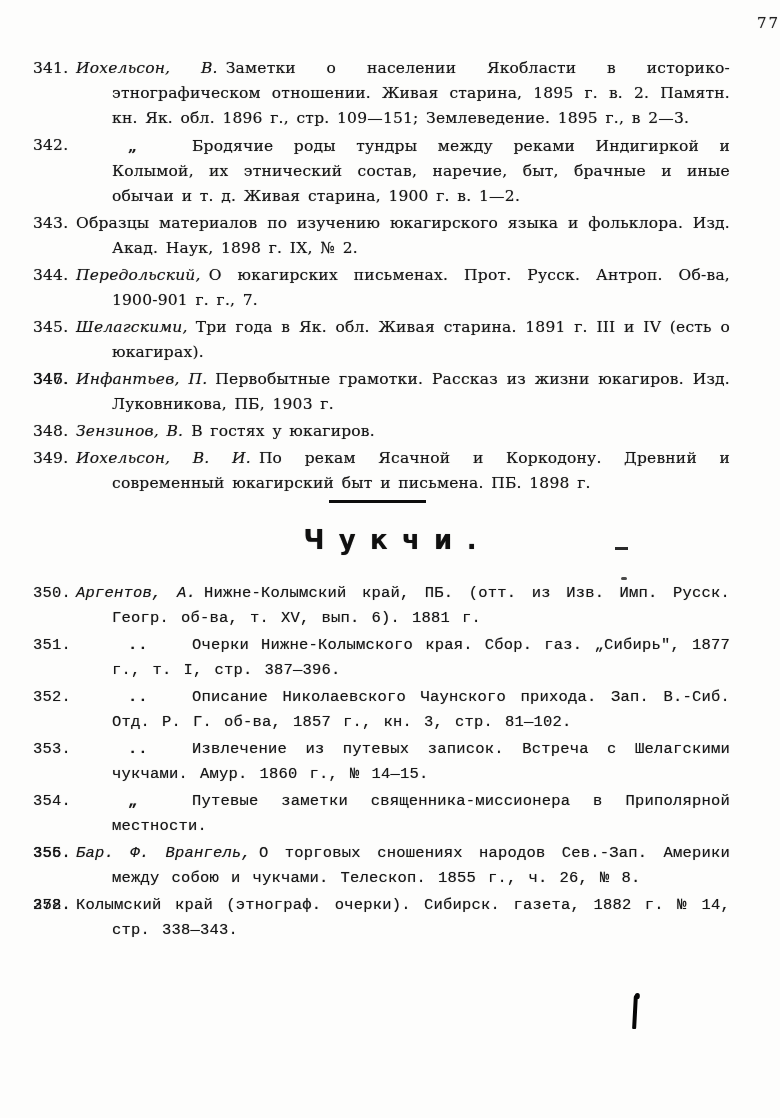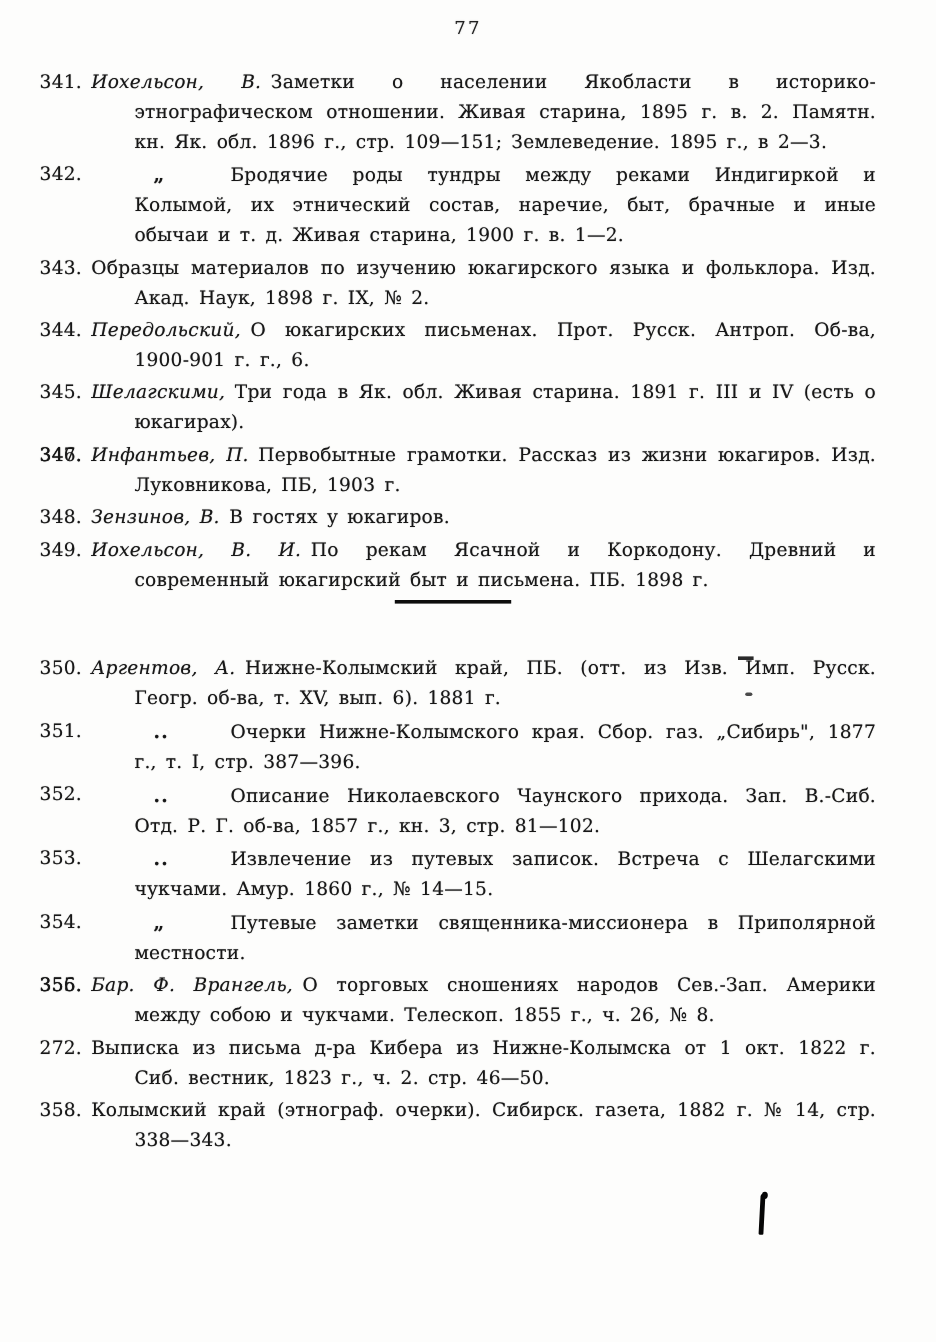--- a/index.html
+++ b/index.html
@@ -10,21 +10,21 @@
     color: #171717;
   }
   .page {
     position: relative;
     width: 780px; height: 1118px;
     overflow: hidden;
     background: #fdfdfc;
   }
   .pagenum {
     padding-top: 14px;
-    text-align: center;
+    text-align: right;
     font-size: 15px;
     letter-spacing: 2px;
     color: #202020;
     text-shadow: 0 0 1px rgba(30,30,30,.5);
   }
   .content { padding-top: 24px; }
   .entry {
     position: relative;
     padding: 0 50px 0 112px;
     margin: 0 0 2px 0;
@@ -56,21 +56,21 @@
     margin: 22px 0 0 0;
     text-align: center;
     font-family: "DejaVu Sans", sans-serif;
     font-weight: bold;
     font-size: 26px;
     letter-spacing: 0.55em;
     text-indent: 0.55em;
     color: #101010;
     text-shadow: 0 0 1px rgba(10,10,10,.4);
   }
-  .section2 { margin-top: 42px; }
+  .section2 { margin-top: 26px; font-family: Liberation Mono, monospace; }
   
   .ink-stroke {
     position: absolute; left: 633px; top: 995px;
     width: 4px; height: 34px;
     background: #060606;
     border-radius: 2px 2px 1px 1px;
     transform: rotate(3deg);
   }
   .ink-stroke::before {
     content: "";
@@ -109,21 +109,21 @@
         <p class="body"><span class="ditto">„</span><span class="text">Бродячие роды тундры между реками Индигиркой и Колымой, их этнический состав, наречие, быт, брачные и иные обычаи и т. д. Живая старина, 1900 г. в. 1—2.</span></p>
       </div>
 
       <div class="entry">
         <span class="num">343.</span>
         <p class="body"><span class="text">Образцы материалов по изучению юкагирского языка и фольклора. Изд. Акад. Наук, 1898 г. IX, № 2.</span></p>
       </div>
 
       <div class="entry">
         <span class="num">344.</span>
-        <p class="body"><span class="author">Передольский,</span><span class="text">О юкагирских письменах. Прот. Русск. Антроп. Об-ва, 1900-901 г. г., 6.</span></p>
+        <p class="body"><span class="author">Передольский,</span><span class="text">О юкагирских письменах. Прот. Русск. Антроп. Об-ва, 1900-901 г. г., 7.</span></p>
       </div>
 
       <div class="entry">
         <span class="num">345.</span>
         <p class="body"><span class="author">Шелагскими,</span><span class="text">Три года в Як. обл. Живая старина. 1891 г. III и IV (есть о юкагирах).</span></p>
       </div>
 
       <div class="entry">
         <span class="num">346.</span>
       </div>
@@ -140,20 +140,21 @@
 
       <div class="entry">
         <span class="num">349.</span>
         <p class="body"><span class="author">Иохельсон, В. И.</span><span class="text">По рекам Ясачной и Коркодону. Древний и современный юкагирский быт и письмена. ПБ. 1898 г.</span></p>
       </div>
 
     </div>
 
     <div class="separator"></div>
 
+    <h2 class="section-title">Чукчи.</h2>
 
     <div class="section2">
 
       <div class="entry">
         <span class="num">350.</span>
         <p class="body"><span class="author">Аргентов, А.</span><span class="text">Нижне-Колымский край, ПБ. (отт. из Изв. Имп. Русск. Геогр. об-ва, т. XV, вып. 6). 1881 г.</span></p>
       </div>
 
       <div class="entry dittoed">
         <span class="num">351.</span>
@@ -179,21 +180,20 @@
         <span class="num">355.</span>
       </div>
 
       <div class="entry">
         <span class="num">356.</span>
         <p class="body"><span class="author">Бар. Ф. Врангель,</span><span class="text">О торговых сношениях народов Сев.-Зап. Америки между собою и чукчами. Телескоп. 1855 г., ч. 26, № 8.</span></p>
       </div>
 
       <div class="entry">
         <span class="num">272.</span>
-        <p class="body"><span class="text">Выписка из письма д-ра Кибера из Нижне-Колымска от 1 окт. 1822 г. Сиб. вестник, 1823 г., ч. 2. стр. 46—50.</span></p>
       </div>
 
       <div class="entry">
         <span class="num">358.</span>
         <p class="body"><span class="text">Колымский край (этнограф. очерки). Сибирск. газета, 1882 г. № 14, стр. 338—343.</span></p>
       </div>
 
     </div>
   </div>
 

